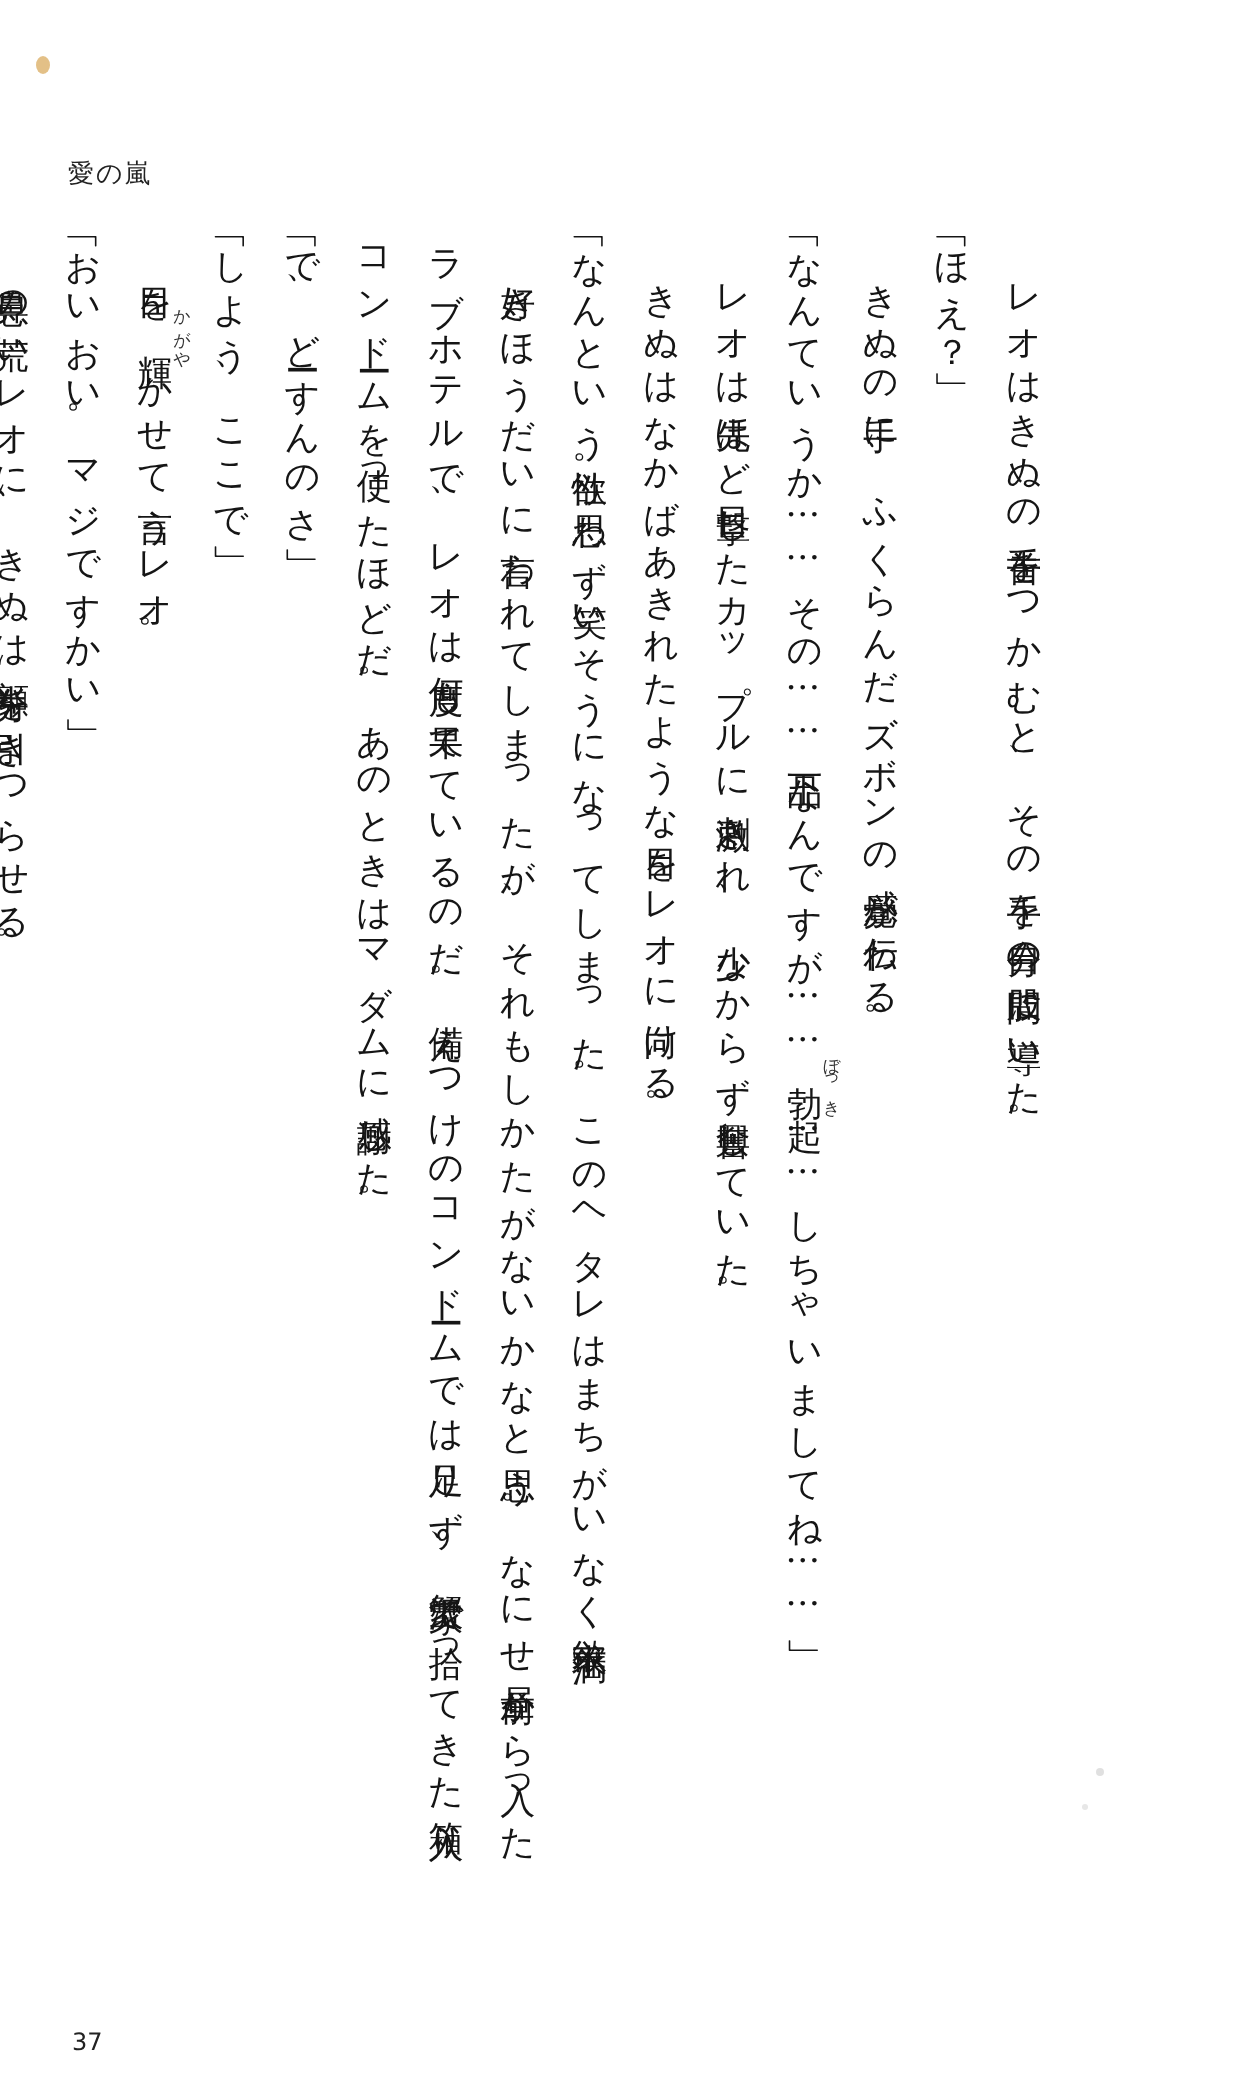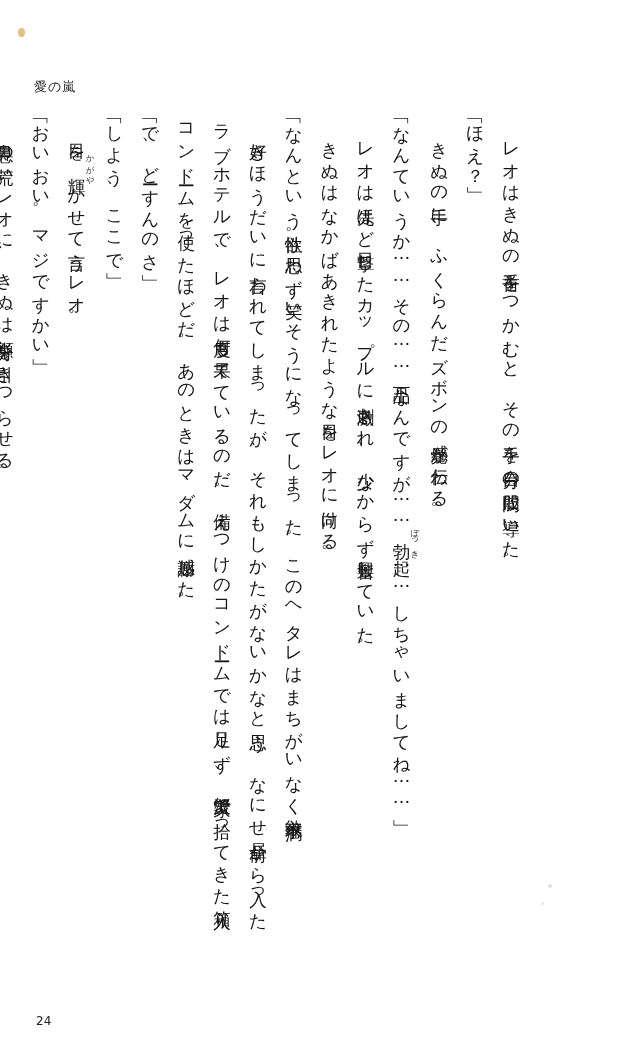--- a/index.html
+++ b/index.html
@@ -111,14 +111,14 @@
     <p class="indent">きぬはなかばあきれたような目をレオに向ける。</p>
     <p>「なんという性欲。思わず笑いそうになってしまった。このヘタレはまちがいなく欲求不満」</p>
     <p class="indent">好きほうだいに言われてしまったが、それもしかたがないかなと思う。なにせ昼前から入ったラブホテルで、レオは何度も果てているのだ。備えつけのコンドームでは足りず、蟹沢家で拾ってきた箱入りコンドームを使ったほどだ。あのときはマダムに感謝した。</p>
     <p>「で、どーすんのさ」</p>
     <p>「しよう、ここで」</p>
     <p class="indent">目を<ruby>輝<rt>かがや</rt></ruby>かせて言うレオ。</p>
     <p>「おいおい。マジですかい」</p>
     <p class="indent">鼻息の荒いレオに、きぬは顔半分を引きつらせる。</p>
   </div>
 
-  <div class="page-number">24</div>
+  <div class="page-number">37</div>
 </div>
 
 </body></html>

